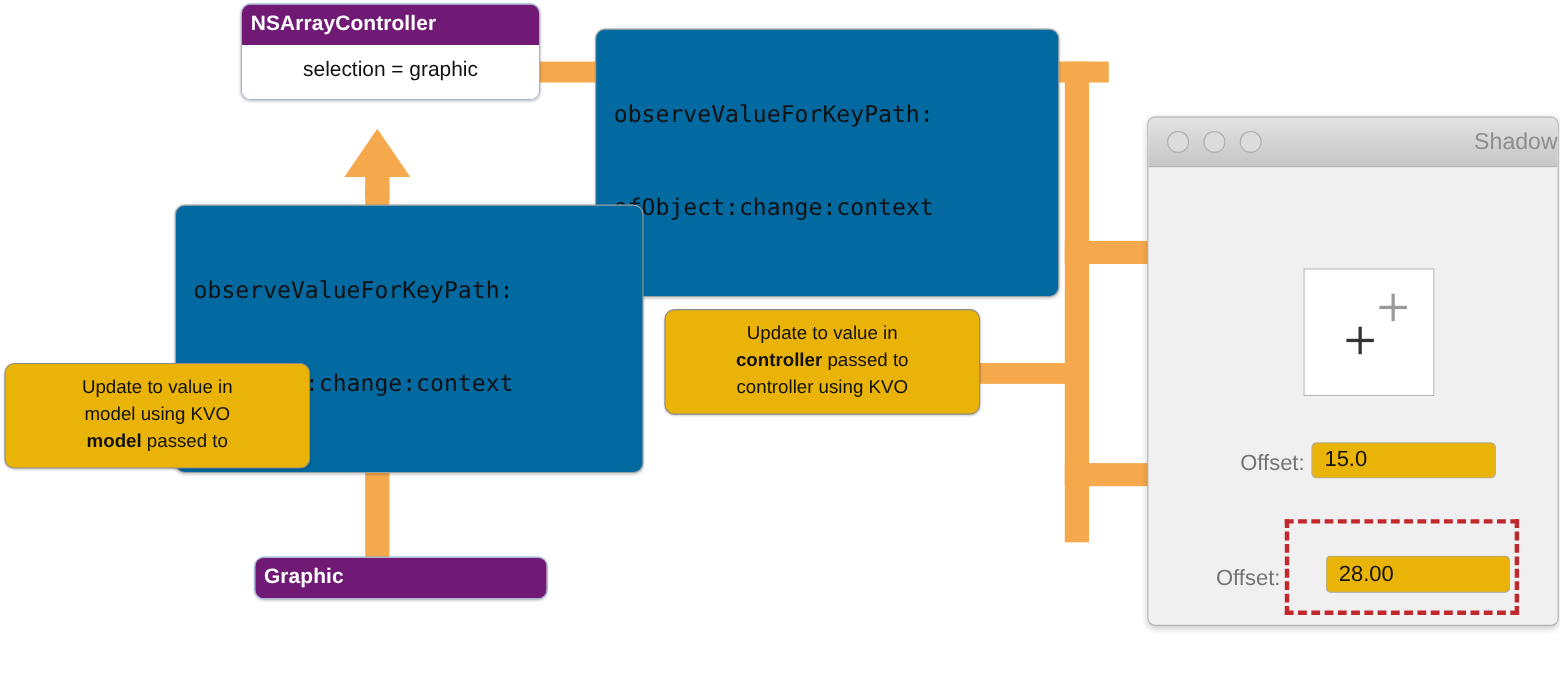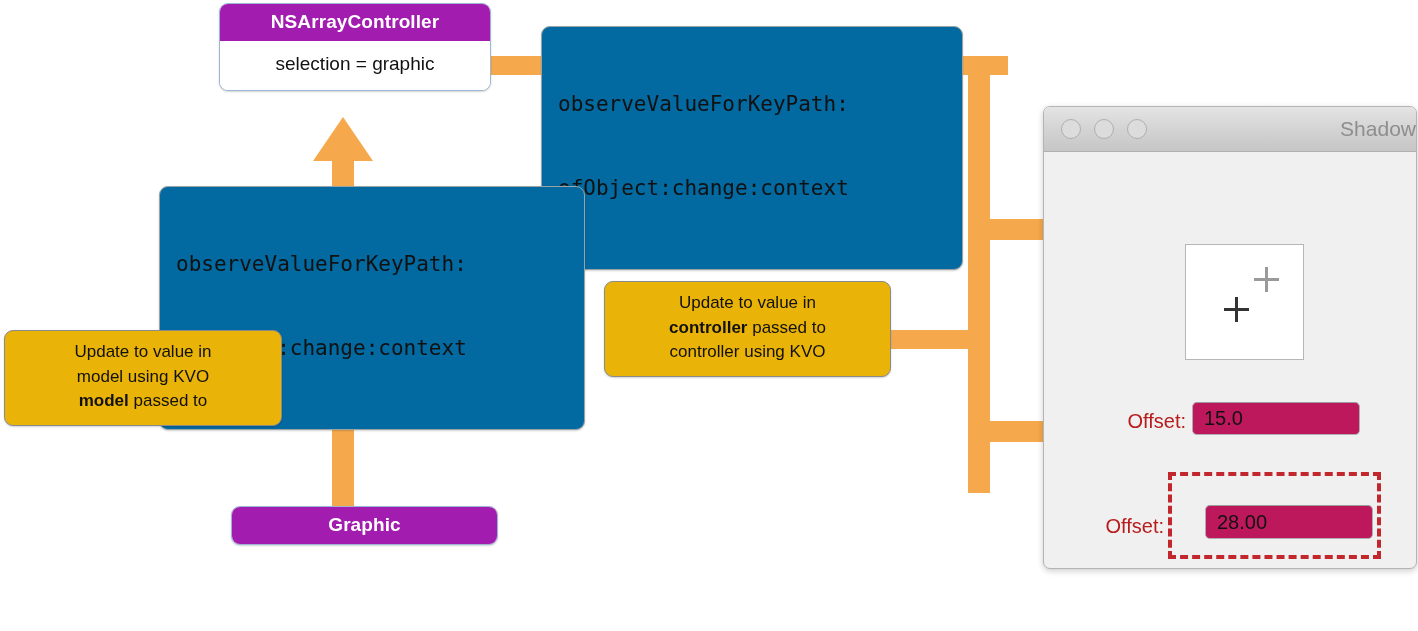--- a/index.html
+++ b/index.html
@@ -21,25 +21,24 @@
   
   .class-box {
     position: absolute;
     border: 1px solid #9CB6D6;
     border-radius: 9px;
     background: #ffffff;
     box-shadow: 0 1px 2px rgba(0,0,0,.18);
     overflow: hidden;
   }
   .class-box .hdr {
-    background: #a21caf;
+    background: #701a75;
     color: #ffffff;
     font-weight: bold;
     font-size: 19px;
-    text-align: center;
     padding: 7px 8px 8px 8px;
     letter-spacing: .1px;
   }
   .class-box .body {
     background: #ffffff;
     text-align: center;
     font-size: 19px;
     color: #111111;
     padding: 10px 10px 12px 10px;
     line-height: 1.42;
@@ -118,26 +117,26 @@
   .plus { position: absolute; }
   .plus i {
     position: absolute; display: block; background: currentColor;
   }
   .plus .h { left: 0; top: 50%; width: 100%; height: 3px; margin-top: -1.5px; }
   .plus .v { top: 0; left: 50%; height: 100%; width: 3px; margin-left: -1.5px; }
 
   .field-label {
     position: absolute;
     font-size: 20px;
-    color: #b91c1c;
+    color: #737373;
     text-align: right;
   }
   .text-field {
     position: absolute;
-    background: #be185d;
+    background: #eab308;
     border: 1px solid #AFAFAF;
     border-top-color: #9C9C9C;
     border-radius: 5px;
     font-size: 20px;
     color: #111111;
     display: flex;
     align-items: center;
     padding-left: 11px;
     box-sizing: border-box;
   }

